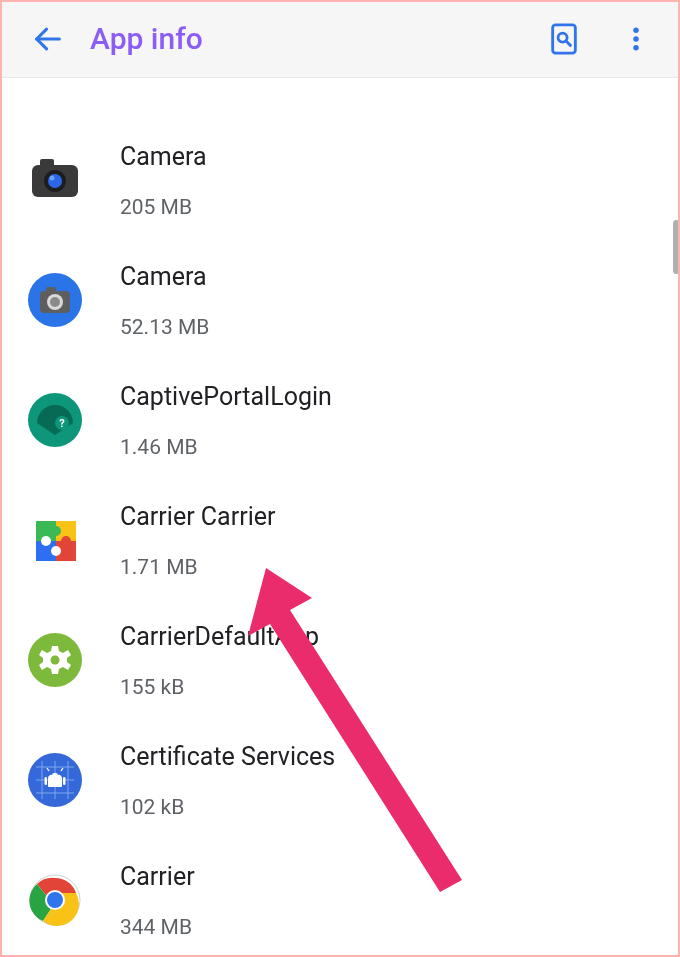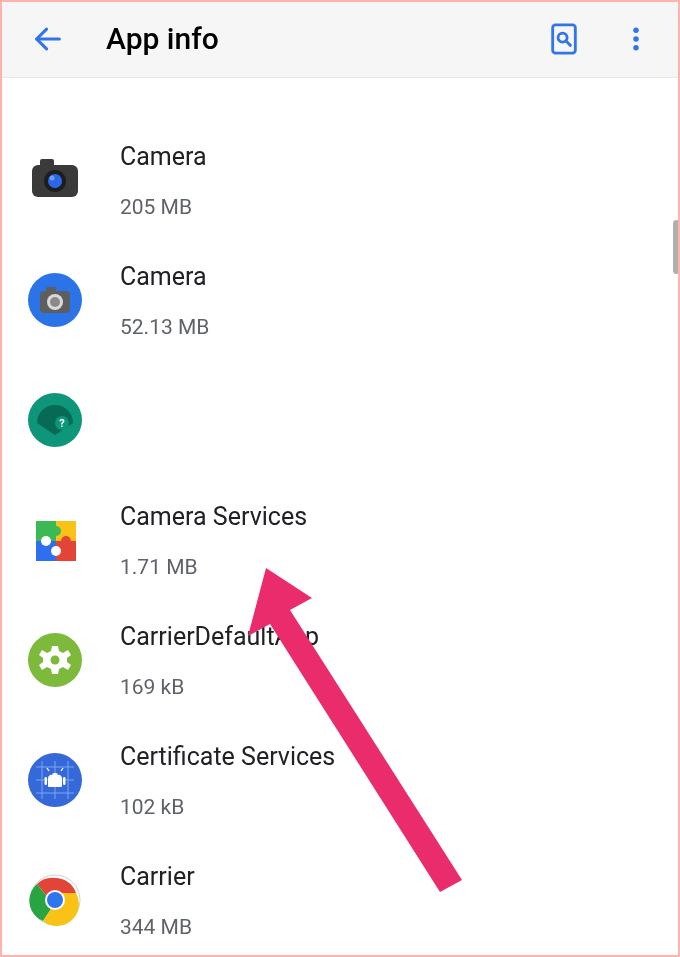--- a/index.html
+++ b/index.html
@@ -36,24 +36,24 @@
     .back-btn {
       width: 48px;
       height: 48px;
       display: flex;
       align-items: center;
       justify-content: center;
       cursor: pointer;
       margin-left: 10px;
     }
     .title {
-      color: #000000;
+      color: #8b5cf6;
       font-size: 30px;
       font-weight: 500;
-      margin-left: 34px;
+      margin-left: 18px;
       flex: 1;
     }
     .header-actions {
       display: flex;
       align-items: center;
       gap: 24px;
       margin-right: 6px;
     }
     .header-icon-btn {
       width: 48px;
@@ -180,55 +180,59 @@
   </div>
 
   <div class="app-item">
     <div class="app-icon">
       <svg width="54" height="54" viewBox="0 0 54 54">
         <circle cx="27" cy="27" r="27" fill="#0d9679"></circle>
         <path d="M27 12 A18 18 0 0 1 45 30 L27 42 L9 30 A18 18 0 0 1 27 12 Z" fill="#066a55"></path>
         <circle cx="34" cy="30" r="7" fill="#0d9679"></circle>
         <text x="34" y="34" text-anchor="middle" fill="#fff" font-size="11" font-weight="bold">?</text>
       </svg>
+    </div>
+    <div class="app-text">
+      <div class="app-name">CaptivePortalLogin</div>
+      <div class="app-size">1.46 MB</div>
     </div>
   </div>
 
   <div class="app-item">
     <div class="app-icon">
       <svg width="50" height="50" viewBox="0 0 50 50">
         <rect x="6" y="6" width="20" height="20" fill="#3bb955"></rect>
         <rect x="26" y="6" width="20" height="20" fill="#f8c316"></rect>
         <rect x="6" y="26" width="20" height="20" fill="#2e6ff1"></rect>
         <rect x="26" y="26" width="20" height="20" fill="#e24437"></rect>
         <circle cx="26" cy="16" r="5" fill="#3bb955"></circle>
         <circle cx="36" cy="26" r="5" fill="#e24437"></circle>
         <circle cx="16" cy="26" r="5" fill="#fff"></circle>
         <circle cx="26" cy="36" r="5" fill="#fff"></circle>
       </svg>
     </div>
     <div class="app-text">
-      <div class="app-name">Camera Services</div>
+      <div class="app-name">Carrier Carrier</div>
       <div class="app-size">1.71 MB</div>
     </div>
   </div>
 
   <div class="app-item">
     <div class="app-icon">
       <svg width="54" height="54" viewBox="0 0 54 54">
         <circle cx="27" cy="27" r="27" fill="#7db93b"></circle>
         <g transform="translate(27,27)">
           <path d="M-3,-14 L3,-14 L4,-9 L8,-7 L13,-10 L16,-5 L12,-2 L12,2 L16,5 L13,10 L8,7 L4,9 L3,14 L-3,14 L-4,9 L-8,7 L-13,10 L-16,5 L-12,2 L-12,-2 L-16,-5 L-13,-10 L-8,-7 L-4,-9 Z" fill="#fff"></path>
           <circle cx="0" cy="0" r="4.5" fill="#7db93b"></circle>
         </g>
       </svg>
     </div>
     <div class="app-text">
       <div class="app-name">CarrierDefaultApp</div>
-      <div class="app-size">169 kB</div>
+      <div class="app-size">155 kB</div>
     </div>
   </div>
 
   <div class="app-item">
     <div class="app-icon">
       <svg width="54" height="54" viewBox="0 0 54 54">
         <circle cx="27" cy="27" r="27" fill="#3568d9"></circle>
         <g stroke="#7fa7ee" stroke-width="1">
           <line x1="8" y1="14" x2="46" y2="14"></line>
           <line x1="8" y1="27" x2="46" y2="27"></line>

